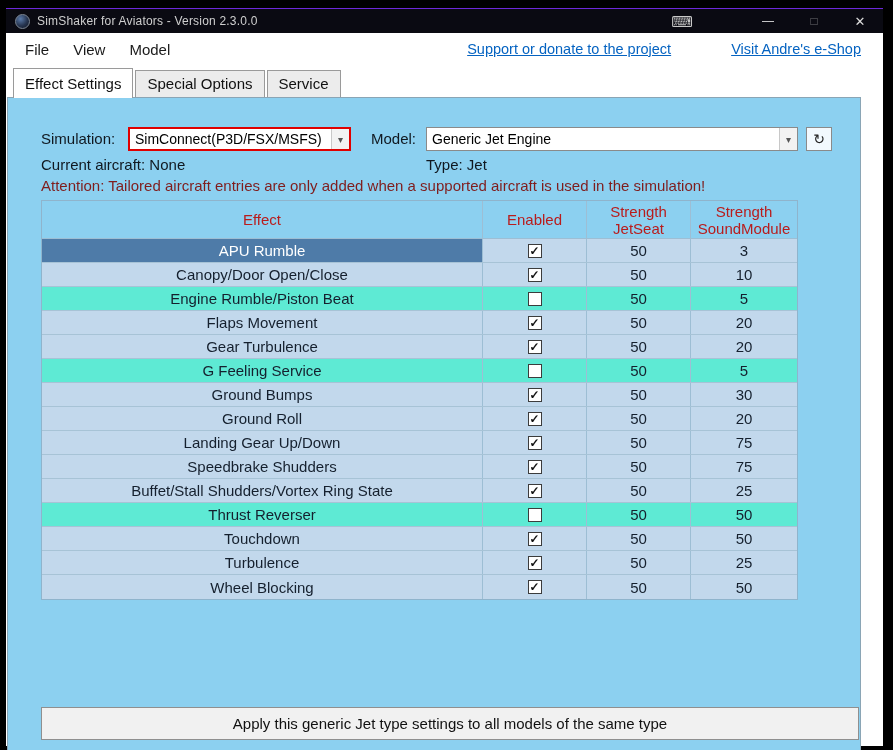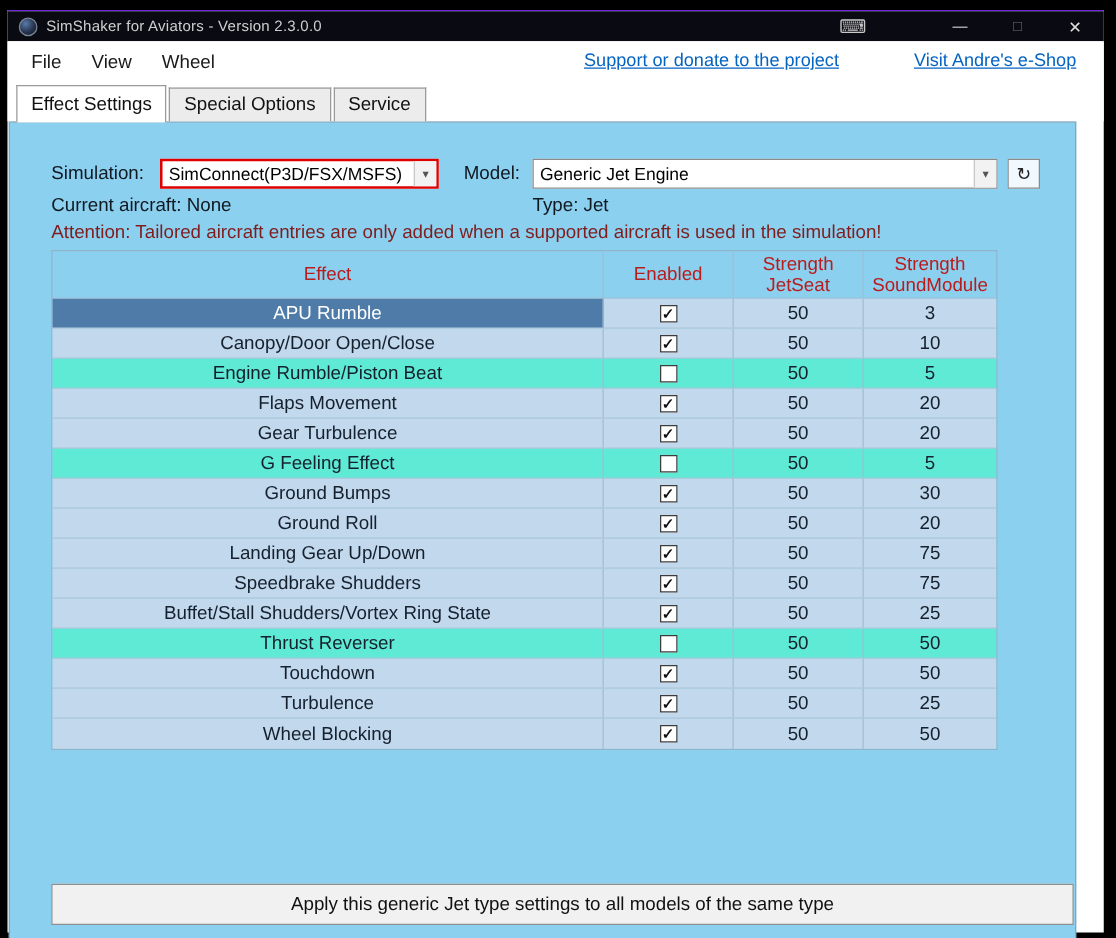--- a/index.html
+++ b/index.html
@@ -85,21 +85,21 @@
     <div class="spacer"></div>
     <div class="kbd-icon">⌨</div>
     <div class="winbtn minimize">—</div>
     <div class="winbtn maximize">□</div>
     <div class="winbtn close">✕</div>
   </div>
 
   <div class="menubar">
     <span class="menu-item">File</span>
     <span class="menu-item">View</span>
-    <span class="menu-item">Wheel</span>
+    <span class="menu-item">Model</span>
     <span class="menu-links">
       <span class="link">Support or donate to the project</span>
       <span class="link">Visit Andre's e-Shop</span>
     </span>
   </div>
 
   <div class="tabstrip">
     <span class="tab active">Effect Settings</span>
     <span class="tab">Special Options</span>
     <span class="tab">Service</span>
@@ -174,21 +174,21 @@
           </div>
           <div class="trow">
             <div class="cell c0">Gear Turbulence</div>
             <div class="cell c1">
               <span class="checkbox">✓</span>
             </div>
             <div class="cell c2">50</div>
             <div class="cell c3">20</div>
           </div>
           <div class="trow disabled">
-            <div class="cell c0">G Feeling Effect</div>
+            <div class="cell c0">G Feeling Service</div>
             <div class="cell c1">
               <span class="checkbox"></span>
             </div>
             <div class="cell c2">50</div>
             <div class="cell c3">5</div>
           </div>
           <div class="trow">
             <div class="cell c0">Ground Bumps</div>
             <div class="cell c1">
               <span class="checkbox">✓</span>

